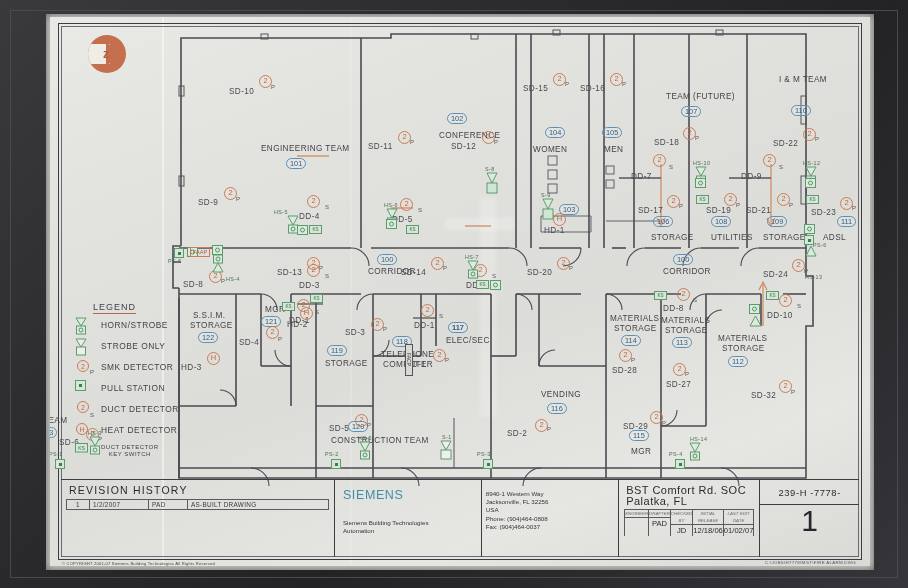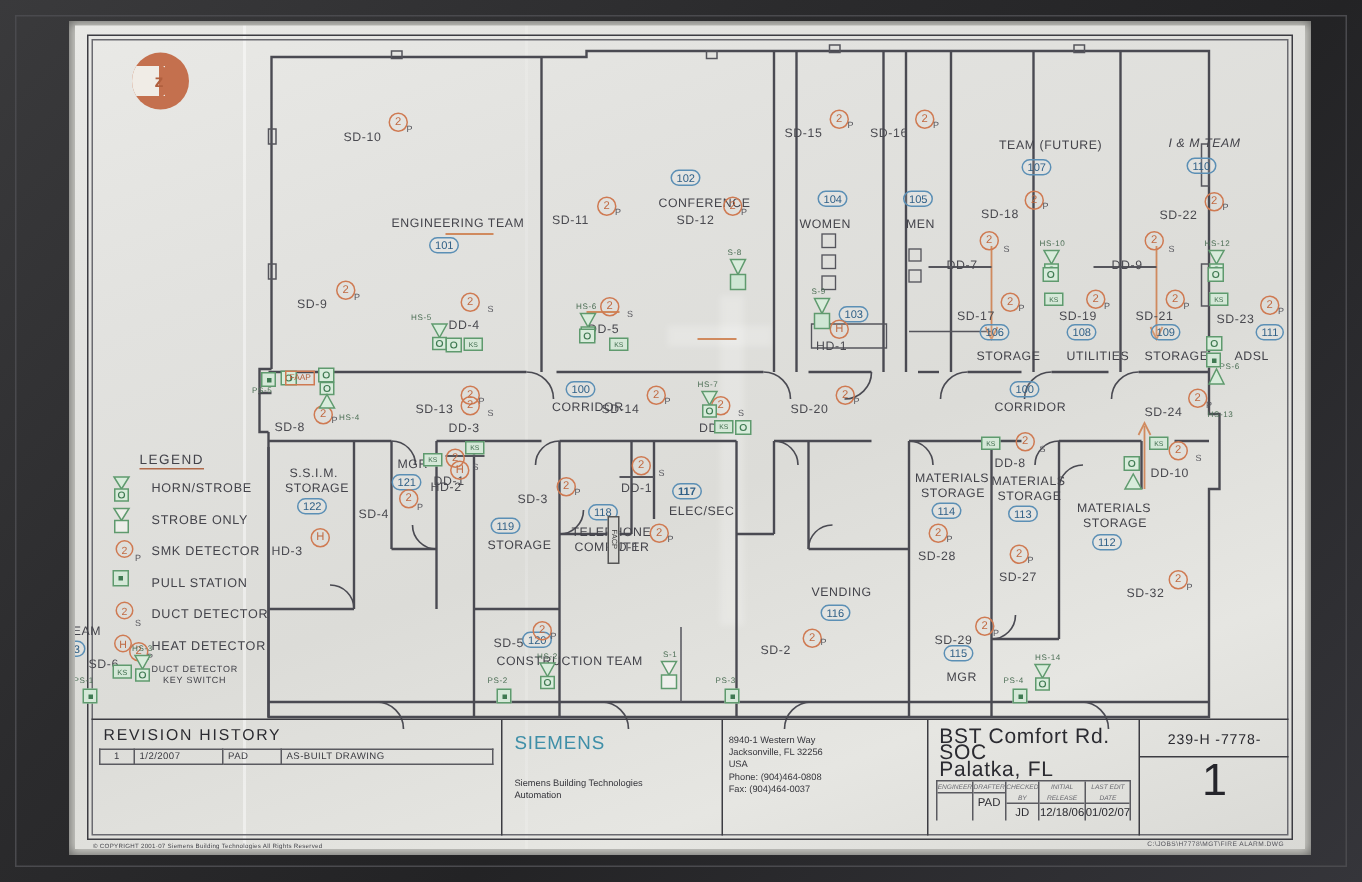--- a/index.html
+++ b/index.html
@@ -72,21 +72,21 @@
   .tbcell{border-right:1.2px solid #3c3c42;position:relative;box-sizing:border-box;}
   #tb-rev{width:300px;}
   #tb-rev .rh{font-size:10.5px;letter-spacing:1.2px;padding:4px 0 3px 8px;color:#2b2b31;}
   #tb-rev table{width:calc(100% - 10px);margin-left:5px;border-collapse:collapse;font-size:6.4px;}
   #tb-rev td{border:.7px solid #5a5a60;height:9px;padding:0 3px;color:#3a3a40;letter-spacing:.3px;}
   #tb-sie{width:160px;padding:8px 0 0 8px;}
   .siemens{font-size:12.5px;color:#3f8fa8;letter-spacing:.6px;font-family:"Liberation Sans",sans-serif;}
   .siesub{font-size:6.2px;color:#35353b;line-height:8px;margin-top:17px;}
   #tb-addr{width:150px;padding:10px 0 0 4px;font-size:6.2px;line-height:8.2px;color:#35353b;}
   #tb-proj{flex:1;display:flex;flex-direction:column;}
-  .projhdr{padding:5px 0 0 7px;font-size:14px;line-height:11px;color:#2b2b31;letter-spacing:.5px;}
+  .projhdr{padding:5px 0 0 7px;font-size:11px;line-height:11px;color:#2b2b31;letter-spacing:.5px;}
   .projtbl{display:flex;margin:2px 5px 0 5px;border:.7px solid #5a5a60;border-bottom:none;}
   .ptc{flex:1;border-right:.7px solid #5a5a60;text-align:center;}
   .ptc:last-child{border-right:none;}
   .ptc .h{font-size:4.4px;color:#6a6a70;font-style:italic;border-bottom:.7px solid #5a5a60;line-height:7px;}
   .ptc .v{font-size:7.6px;color:#2b2b31;line-height:11px;}
   .projttl{font-size:11px;letter-spacing:.8px;padding:3px 0 0 7px;color:#25252b;}
   #tb-num{width:108px;text-align:center;border-right:none;}
   #tb-num .jn{font-size:9.4px;letter-spacing:.6px;padding-top:7px;color:#2b2b31;}
   #tb-num .sheet{font-size:30px;line-height:32px;color:#25252b;border-top:1.2px solid #3c3c42;margin-top:6px;}
   #copyright{position:absolute;left:12px;bottom:0px;font-size:4.1px;color:#44444a;letter-spacing:.2px;}
@@ -264,21 +264,21 @@
 
       <span class="lbl rm" style="left:605px;top:66px;">TEAM (FUTURE)</span>
       <span class="rmnum" style="left:620px;top:80px;">107</span>
 
       <span class="lbl rm" style="left:650px;top:207px;">UTILITIES</span>
       <span class="rmnum" style="left:650px;top:190px;">108</span>
 
       <span class="lbl rm" style="left:702px;top:207px;">STORAGE</span>
       <span class="rmnum" style="left:706px;top:190px;">109</span>
 
-      <span class="lbl rm" style="left:718px;top:65px;font-style:italic;">I &amp; M TEAM</span>
+      <span class="lbl rm" style="left:718px;top:49px;">I &amp; M TEAM</span>
       <span class="rmnum" style="left:730px;top:79px;">110</span>
 
       <span class="lbl rm" style="left:762px;top:207px;">ADSL</span>
       <span class="rmnum" style="left:776px;top:190px;text-align:center;">111</span>
 
       <span class="lbl rm" style="left:657px;top:308px;">MATERIALS</span>
       <span class="lbl rm" style="left:661px;top:318px;">STORAGE</span>
       <span class="rmnum" style="left:667px;top:330px;">112</span>
 
       <span class="lbl rm" style="left:600px;top:290px;">MATERIALS</span>
@@ -392,21 +392,21 @@
       <span class="sub" style="left:634px;top:109px;">P</span>
 
       <span class="lbl dev" style="left:645px;top:180px;">SD-19</span>
       <span class="circ" style="left:663px;top:167px;">2</span>
       <span class="sub" style="left:675px;top:176px;">P</span>
 
       <span class="lbl dev" style="left:466px;top:242px;">SD-20</span>
       <span class="circ" style="left:496px;top:231px;">2</span>
       <span class="sub" style="left:508px;top:239px;">P</span>
 
-      <span class="lbl dev" style="left:696px;top:180px;">SD-21</span>
+      <span class="lbl dev" style="left:666px;top:180px;padding-left:19px;">SD-21</span>
       <span class="circ" style="left:716px;top:167px;">2</span>
       <span class="sub" style="left:728px;top:176px;">P</span>
 
       <span class="lbl dev" style="left:712px;top:113px;">SD-22</span>
       <span class="circ" style="left:742px;top:102px;">2</span>
       <span class="sub" style="left:754px;top:110px;">P</span>
 
       <span class="lbl dev" style="left:750px;top:182px;">SD-23</span>
       <span class="circ" style="left:779px;top:171px;">2</span>
       <span class="sub" style="left:791px;top:179px;">P</span>

